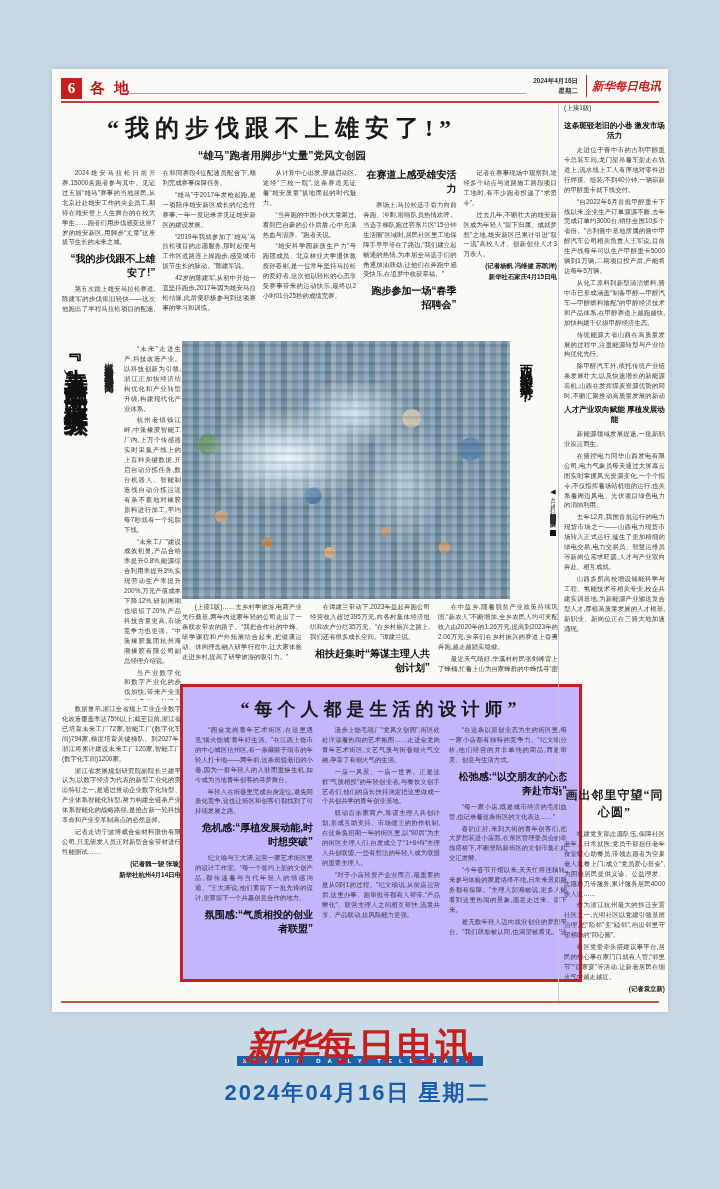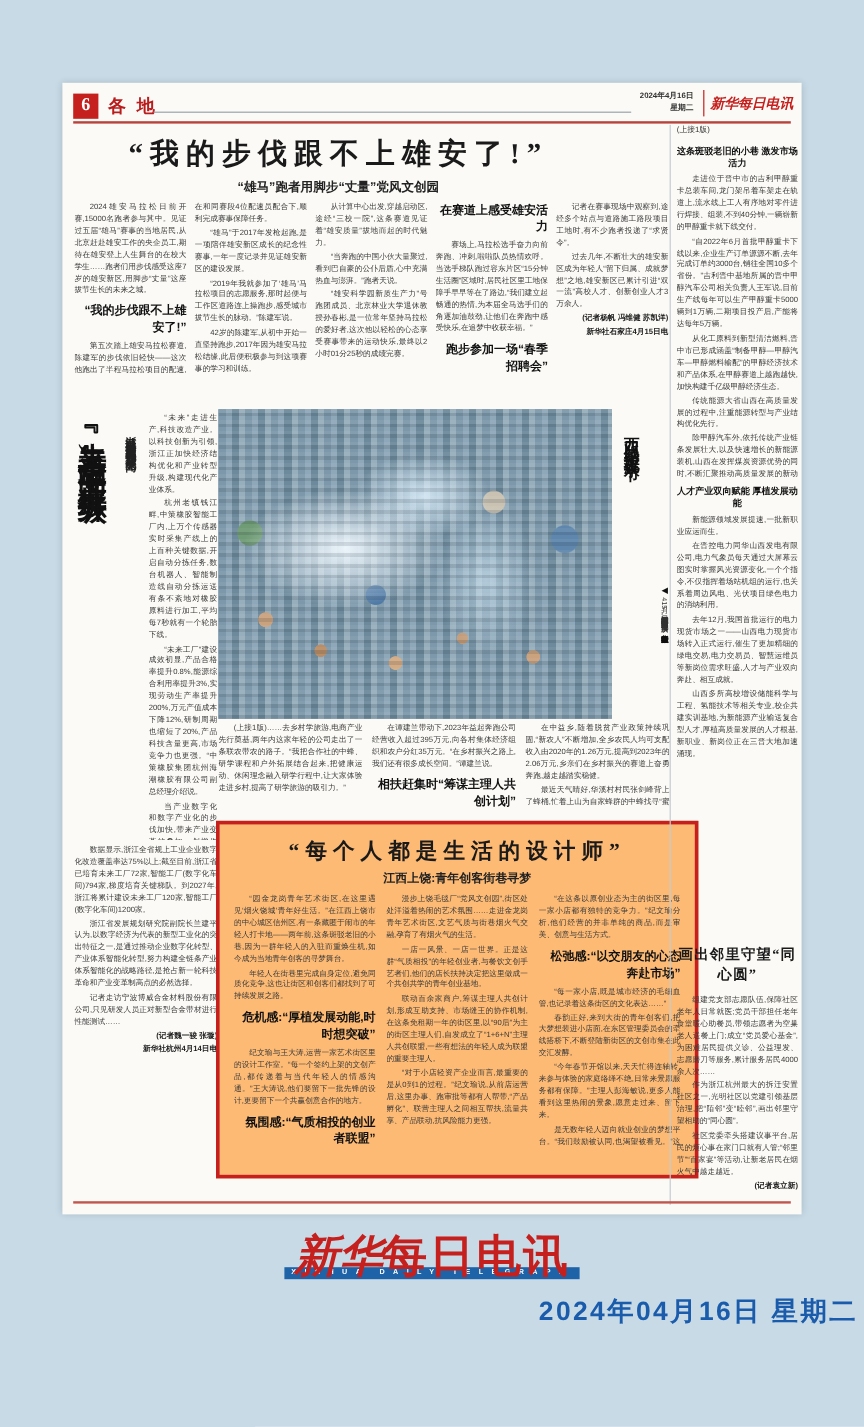--- a/index.html
+++ b/index.html
@@ -47,42 +47,42 @@
       #87a2b4;}
   .photo-texture{position:absolute;left:0;top:0;right:0;bottom:0;background:repeating-linear-gradient(0deg,rgba(20,30,40,.12) 0 3px,rgba(255,255,255,.05) 3px 6px,transparent 6px 9px);}
   
   .spray-title{left:517px;top:354px;height:128px;writing-mode:vertical-rl;font-size:13px;font-weight:bold;letter-spacing:3px;color:#111;font-family:"Liberation Serif","DejaVu Serif",serif;}
   .spray-cap{left:509px;top:488px;width:50px;height:114px;writing-mode:vertical-rl;font-size:6px;line-height:1.6;color:#333;overflow:hidden;}
   .spray-cap .credit{font-weight:bold;color:#111;}
   .spray-marker{font-size:7px;color:#111;}
   
   .strip{left:182px;top:602px;width:376px;height:78px;column-count:3;column-gap:8px;overflow:hidden;}
   
-  .redbox{left:180px;top:684px;width:372px;height:278px;border:3px solid #c5201d;background:#fdba74;padding:8px 12px 6px;box-sizing:content-box;}
+  .redbox{left:180px;top:684px;width:372px;height:278px;border:3px solid #c5201d;background:#c4b5fd;padding:8px 12px 6px;box-sizing:content-box;}
   .designer-hl{text-align:center;font-size:18px;font-weight:bold;letter-spacing:5px;color:#1a1a1a;font-family:"Liberation Serif","DejaVu Serif",serif;margin:2px 0 4px;}
   .designer-dek{text-align:center;font-size:10px;font-weight:bold;color:#222;margin:0 0 6px;}
   .designer-body{column-count:3;column-gap:9px;height:212px;overflow:hidden;}
   
   .rail-div{left:558px;top:104px;width:1px;height:900px;background:#c3ccd2;}
   .rail{left:564px;top:104px;width:101px;height:902px;overflow:hidden;}
   .cont-tag{font-size:6.5px;color:#333;margin:0 0 4px;}
   .rail-h{font-size:7.6px;font-weight:bold;color:#111;text-align:center;margin:4px 0;}
   .rail-secA{height:284px;overflow:hidden;}
   .rail-secB{height:348px;overflow:hidden;}
   .rail-secC{height:190px;overflow:hidden;}
   .circle-hl{font-size:12px;font-weight:bold;color:#1a1a1a;text-align:center;font-family:"Liberation Serif","DejaVu Serif",serif;margin:10px 0 8px;letter-spacing:1px;}
   .sheet-bottom-rule{left:61px;top:1001px;width:598px;height:1.5px;background:#c0574f;}
   
   .mast{left:0;top:1022px;width:720px;text-align:center;}
   .mast-logo{position:relative;display:inline-block;padding:0 6px;}
   .mast-bar{position:absolute;left:-2px;right:-2px;top:34px;height:10px;background:#1e63a8;z-index:1;}
   .mast-bar span{display:block;color:#fff;font-size:6px;letter-spacing:7px;line-height:10px;font-weight:bold;}
   .mast-cn{position:relative;z-index:2;font-size:37px;font-weight:bold;color:#c5201d;font-family:"Liberation Serif","DejaVu Serif",serif;letter-spacing:2px;}
   .mast-cn .calli{font-style:italic;letter-spacing:0;}
-  .mast-date{left:0;top:1078px;width:715px;text-align:right;font-size:22px;font-weight:bold;color:#1a5cab;letter-spacing:2px;}
+  .mast-date{left:0;top:1078px;width:715px;text-align:center;font-size:22px;font-weight:bold;color:#1a5cab;letter-spacing:2px;}
 </style>
 </head>
 <body>
 
 <div class="canvas">
   <div class="sheet abs" style="left:52px;top:69px;"></div>
 
   <div class="abs pagenum">6</div>
   <div class="abs section-name">各地</div>
   <div class="abs hdr-thinline"></div>
@@ -145,21 +145,20 @@
   <div class="abs strip">
       <div class="col-p">(上接1版)……去乡村学旅游,电商产业先行奠基,两年内这家年轻的公司走出了一条联农带农的路子。“我把合作社的中蜂、研学课程和户外拓展结合起来,把健康运动、休闲理念融入研学行程中,让大家体验走进乡村,提高了研学旅游的吸引力。”</div>
       <div class="col-p">在谭建兰带动下,2023年益起奔跑公司经营收入超过395万元,向各村集体经济组织和农户分红35万元。“在乡村振兴之路上,我们还有很多成长空间。”谭建兰说。</div>
       <div class="col-subhead">相扶赶集时“筹谋主理人共创计划”</div>
       <div class="col-p">在中益乡,随着脱贫产业政策持续巩固,“新农人”不断增加,全乡农民人均可支配收入由2020年的1.26万元,提高到2023年的2.06万元,乡亲们在乡村振兴的赛道上奋勇奔跑,越走越踏实稳健。</div>
       <div class="col-p">最近天气晴好,华溪村村民张剑峰背上了蜂桶,忙着上山为自家蜂群的中蜂找寻“蜜源”。“政策好,自己也要牵牛奔跑。”张剑峰说,山中花多,蜂蜜义卖文创管道畅通,深山老林不愁销,蜂……</div>
     </div>
 
   <div class="abs redbox">
     <div class="designer-hl">“每个人都是生活的设计师”</div>
-    <div class="designer-dek">江西上饶:青年创客街巷寻梦</div>
     <div class="designer-body">
         <div class="col-p">“园金龙岗青年艺术街区,在这里遇见‘烟火饶城’青年好生活。”在江西上饶市的中心城区信州区,有一条藏匿于闹市的年轻人打卡地——两年前,这条斑驳老旧的小巷,因为一群年轻人的入驻而重焕生机,如今成为当地青年创客的寻梦舞台。</div>
         <div class="col-p">年轻人在街巷里完成自身定位,避免同质化竞争,这也让街区和创客们都找到了可持续发展之路。</div>
         <div class="col-subhead">危机感:“厚植发展动能,时时想突破”</div>
         <div class="col-p">纪文瑜与王大涛,运营一家艺术街区里的设计工作室。“每一个签约上架的文创产品,都传递着与当代年轻人的情感沟通。”王大涛说,他们要留下一批先锋的设计,更要留下一个共赢创意合作的地方。</div>
         <div class="col-subhead">氛围感:“气质相投的创业者联盟”</div>
         <div class="col-p">漫步上饶毛毯厂“党风文创园”,街区处处洋溢着热闹的艺术氛围……走进金龙岗青年艺术街区,文艺气质与街巷烟火气交融,孕育了有烟火气的生活。</div>
         <div class="col-p">一店一风景、一店一世界。正是这群“气质相投”的年轻创业者,与餐饮文创手艺者们,他们的店长扶持决定把这里做成一个共创共学的青年创业基地。</div>
         <div class="col-p">联动百余家商户,筹谋主理人共创计划,形成互助支持、市场缝王的协作机制,在这条免租期一年的街区里,以“90后”为主的街区主理人们,自发成立了“1+6+N”主理人共创联盟,一些有想法的年轻人成为联盟的重要主理人。</div>
         <div class="col-p">“对于小店轻资产企业而言,最重要的是从0到1的过程。”纪文瑜说,从前店运营后,这里办事、跑审批等都有人帮带,“产品孵化”、联营主理人之间相互帮扶,流量共享、产品联动,抗风险能力更强。</div>

